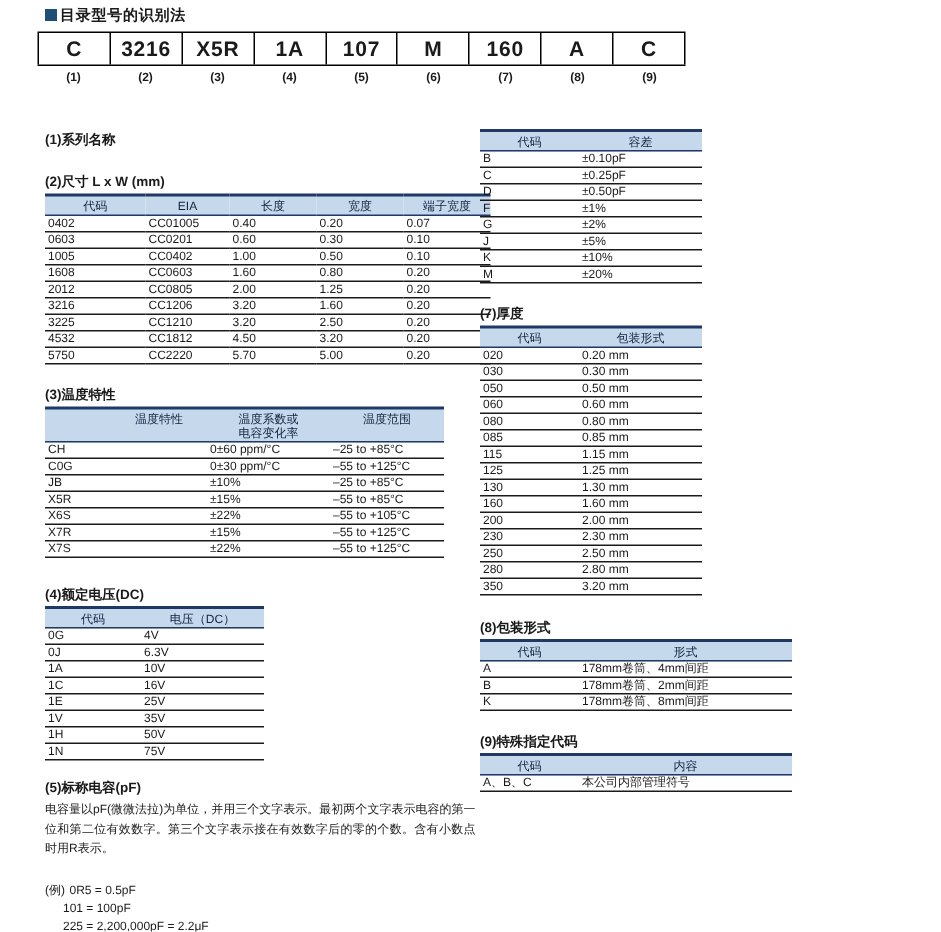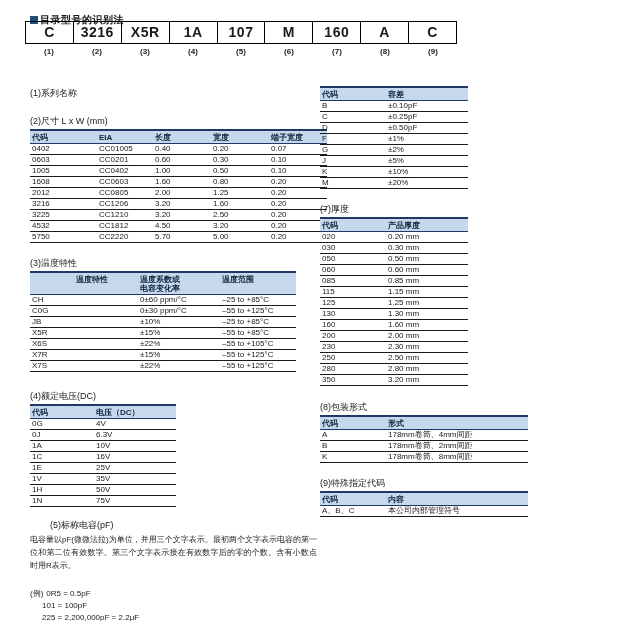--- a/index.html
+++ b/index.html
@@ -4,44 +4,44 @@
 <style>
   :root{
     --sq:#1f4e79; --thbg:#c6d9ec; --thbd:#1f3864; --rule:#1a1a1a;
   }
   html,body{margin:0;padding:0;}
   body{
     width:627px;height:621px;background:#ffffff;position:relative;overflow:hidden;
     font-family:"Liberation Sans",sans-serif;color:#1a1a1a;
     -webkit-font-smoothing:antialiased;
   }
-  .doc-title{position:absolute;left:30px;top:13px;font-size:10px;font-weight:bold;letter-spacing:.5px;}
+  .doc-title{position:absolute;left:30px;top:3px;font-size:10px;font-weight:bold;letter-spacing:.5px;}
   .sq{display:inline-block;width:8px;height:8px;background:var(--sq);margin-right:2px;vertical-align:-1px;}
 
   
   .pn{position:absolute;left:25px;top:21px;width:432px;}
   .pn-codes{display:flex;border-top:1.5px solid #000;border-bottom:1.5px solid #000;}
   .pn-codes span{flex:1;text-align:center;font-weight:bold;font-size:14px;line-height:14px;padding:3px 0 4px;border-right:1.5px solid #000;letter-spacing:.5px;}
   .pn-codes span:first-child{border-left:1.5px solid #000;}
   .pn-labels{display:flex;}
   .pn-labels span{flex:1;text-align:center;font-weight:bold;font-size:8px;padding-top:3px;}
 
   .col{position:absolute;top:84px;}
   .col-left{left:30px;width:287px;}
   .col-right{left:320px;width:290px;}
 
-  .sec{font-size:9px;line-height:11px;font-weight:normal;margin:0;}
-  .mt4{margin-top:4px;}  .mt5{margin-top:5px;}  .mt13{margin-top:13px;margin-left:20px;}
+  .sec{font-size:9px;line-height:11px;font-weight:bold;margin:0;}
+  .mt4{margin-top:4px;}  .mt5{margin-top:5px;}  .mt13{margin-top:13px;}
   .mt15{margin-top:15px;}.mt16{margin-top:16px;}.mt17{margin-top:17px;}
   .mt19{margin-top:19px;}
 
   table{border-collapse:collapse;table-layout:fixed;margin-top:2px;}
   th{
     background:var(--thbg);border-top:2px solid var(--thbd);border-bottom:1.5px solid var(--thbd);
-    font-size:8px;font-weight:bold;line-height:9px;text-align:left;
+    font-size:8px;font-weight:normal;line-height:9px;text-align:center;
     padding:1.5px 2px;vertical-align:top;white-space:pre-line;color:#10233f;
   }
   td{
     font-size:8px;line-height:8px;padding:1px 2px;border-bottom:1px solid var(--rule);
     overflow:hidden;white-space:nowrap;
   }
   .t-size{width:277px;}
   .t-size th:nth-child(1){width:63px;}.t-size th:nth-child(2){width:52px;}
   .t-size th:nth-child(3){width:54px;}.t-size th:nth-child(4){width:54px;}
   .t-size th:nth-child(5){width:54px;}
@@ -318,41 +318,45 @@
           <td>±20%</td>
         </tr>
       </tbody>
     </table>
 
   <h3 class="sec mt15">(7)厚度</h3>
   <table class="t-thick">
       <thead>
         <tr>
           <th>代码</th>
-          <th>产品厚度</th>
+          <th>包装形式</th>
         </tr>
       </thead>
       <tbody>
         <tr>
           <td>020</td>
           <td>0.20 mm</td>
         </tr>
         <tr>
           <td>030</td>
           <td>0.30 mm</td>
         </tr>
         <tr>
           <td>050</td>
           <td>0.50 mm</td>
         </tr>
         <tr>
           <td>060</td>
           <td>0.60 mm</td>
         </tr>
         <tr>
+          <td>080</td>
+          <td>0.80 mm</td>
+        </tr>
+        <tr>
           <td>085</td>
           <td>0.85 mm</td>
         </tr>
         <tr>
           <td>115</td>
           <td>1.15 mm</td>
         </tr>
         <tr>
           <td>125</td>
           <td>1.25 mm</td>

